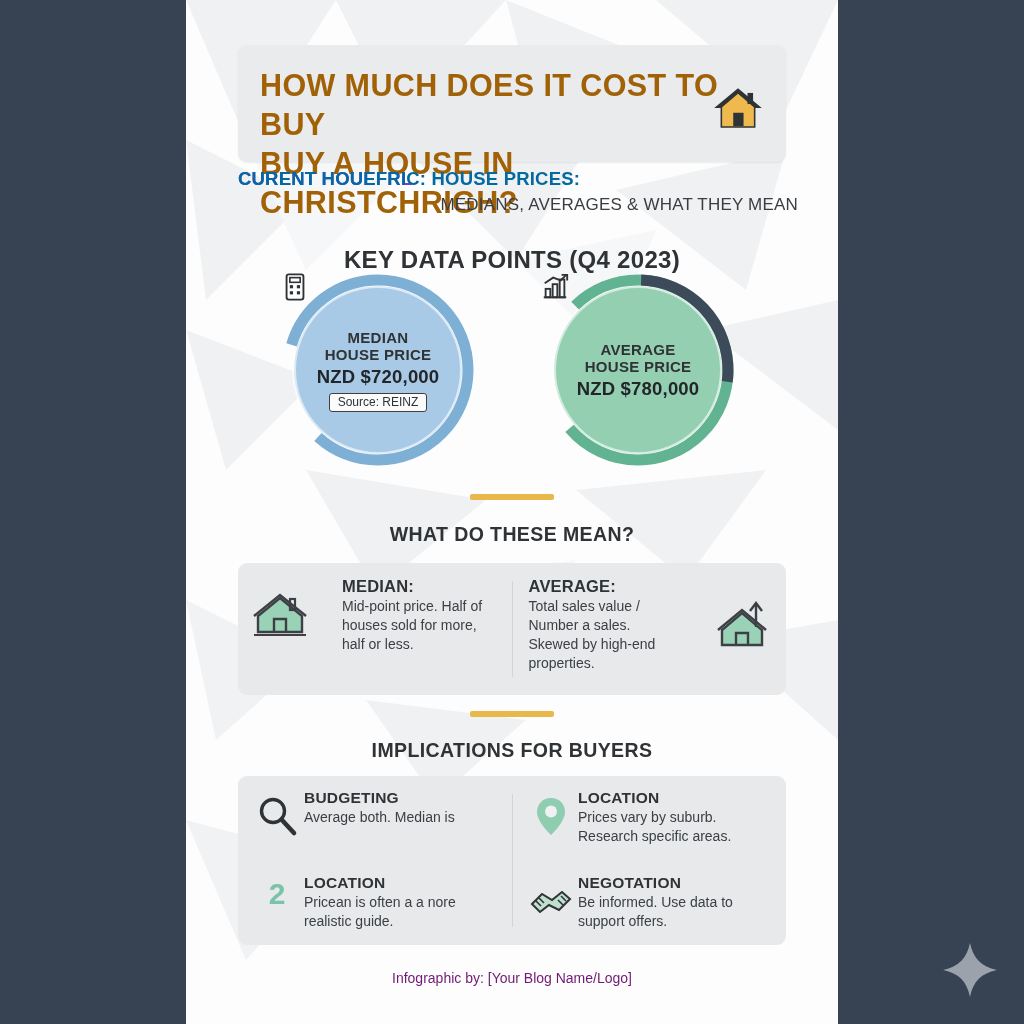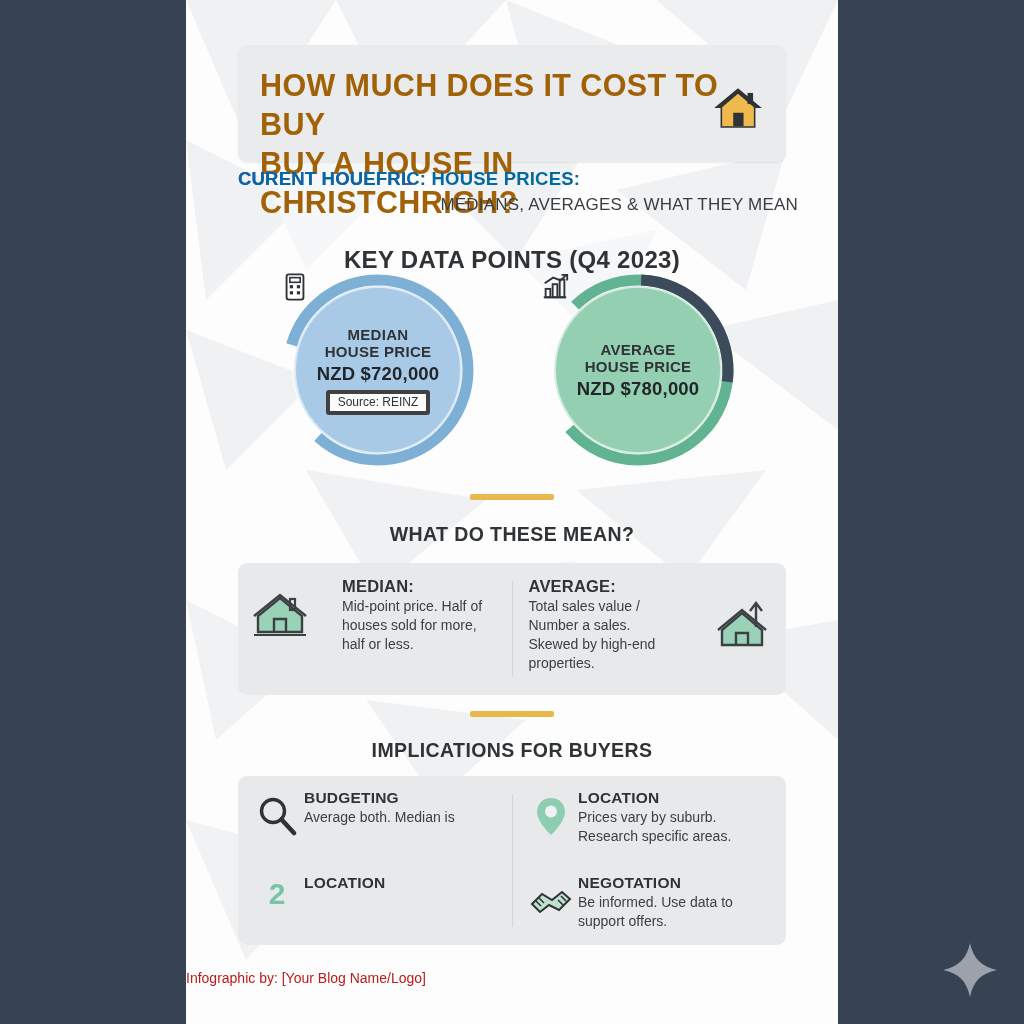--- a/index.html
+++ b/index.html
@@ -97,21 +97,21 @@
     font-size: 15px; font-weight: bold; color: #2f3336;
     line-height: 17.5px; letter-spacing: .3px; text-transform: uppercase;
   }
   .d-val {
     margin-top: 2px;
     font-size: 18.5px; font-weight: bold; color: #22262a;
     letter-spacing: .2px;
   }
   .d-src {
     margin-top: 5px;
-    background: #fbfbfb; border: 4px solid #404040;
+    background: #fbfbfb; border: 1px solid #404040;
     border-radius: 3px; padding: 1px 8px 2px;
     font-size: 12px; color: #2f3336;
   }
 
   
   .rule {
     position: absolute; left: 50%; transform: translateX(-50%);
     width: 84px; height: 6px; background: #e8b84b; border-radius: 2px;
   }
   .sec-title {
@@ -156,21 +156,21 @@
   .impl-h {
     font-size: 15.5px; font-weight: bold; color: #2f3336;
     letter-spacing: .2px; text-transform: uppercase;
   }
   .impl-b { font-size: 14px; line-height: 19px; color: #3c4045; margin-top: 1px; }
   .impl-vdiv { position: absolute; left: 50%; top: 18px; bottom: 18px; width: 1px; background: #d2d5d8; }
 
   
   .footer {
     position: absolute; left: 0; top: 970px; width: 652px;
-    text-align: left; font-size: 14px; color: #b91c1c;
+    text-align: center; font-size: 14px; color: #701a75;
   }
 </style>
 </head>
 <body>
 
 <div id="stage">
 
   <svg id="sparkle" viewBox="0 0 100 100">
     <path d="M50 2 C56 30 70 44 98 50 C70 56 56 70 50 98 C44 70 30 56 2 50 C30 44 44 30 50 2 Z" fill="#c3c8cf"></path>
   </svg>
@@ -341,20 +341,21 @@
               <div class="impl-b">Prices vary by suburb. Research specific areas.</div>
             </div>
           </div>
         </div>
 
         <div class="impl-row">
           <div class="impl-cell">
             <div class="impl-num">2</div>
             <div class="impl-txt">
               <div class="impl-h">Location</div>
+              <div class="impl-b">Pricean is often a a nore realistic guide.</div>
             </div>
           </div>
           <div class="impl-cell">
             <svg class="impl-ico" viewBox="0 0 46 46">
               <path d="M4 26 L14 16 L24 22 L34 14 L42 21 L31 32 L21 27 L12 34 Z" fill="#bfe0cf" stroke="#2f3336" stroke-width="2"></path>
               <path d="M8 23 L13 28" stroke="#2f3336" stroke-width="1.6"></path>
               <path d="M11 20 L16 25" stroke="#2f3336" stroke-width="1.6"></path>
               <path d="M33 18 L38 23" stroke="#2f3336" stroke-width="1.6"></path>
               <path d="M30 22 L35 27" stroke="#2f3336" stroke-width="1.6"></path>
             </svg>

